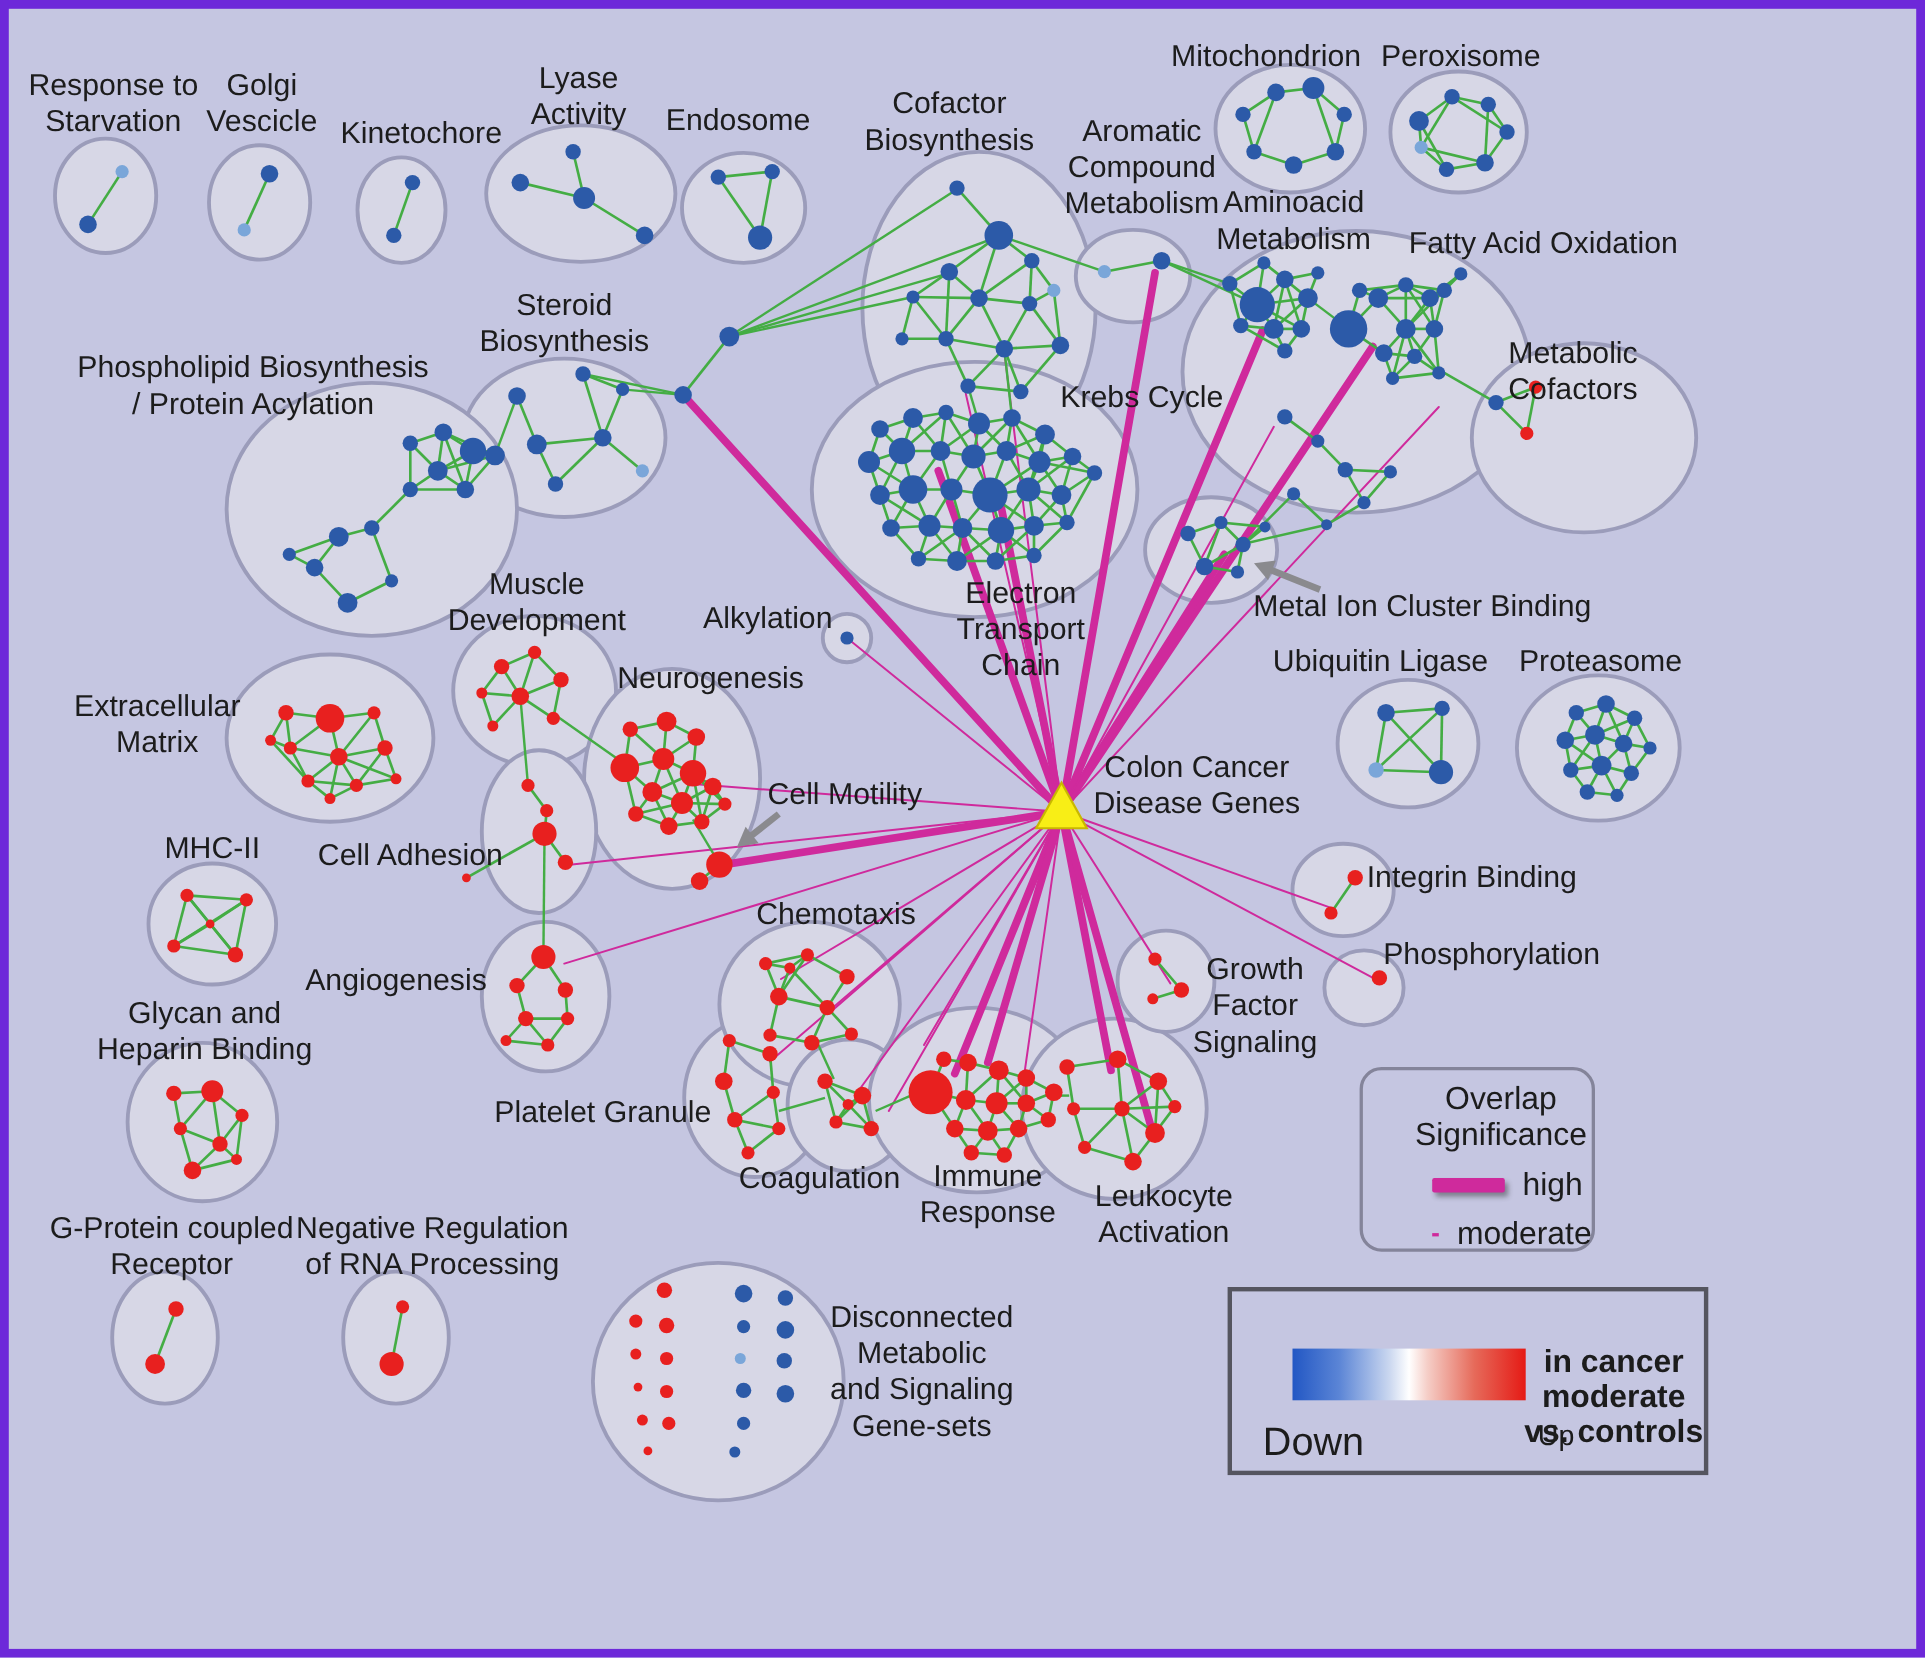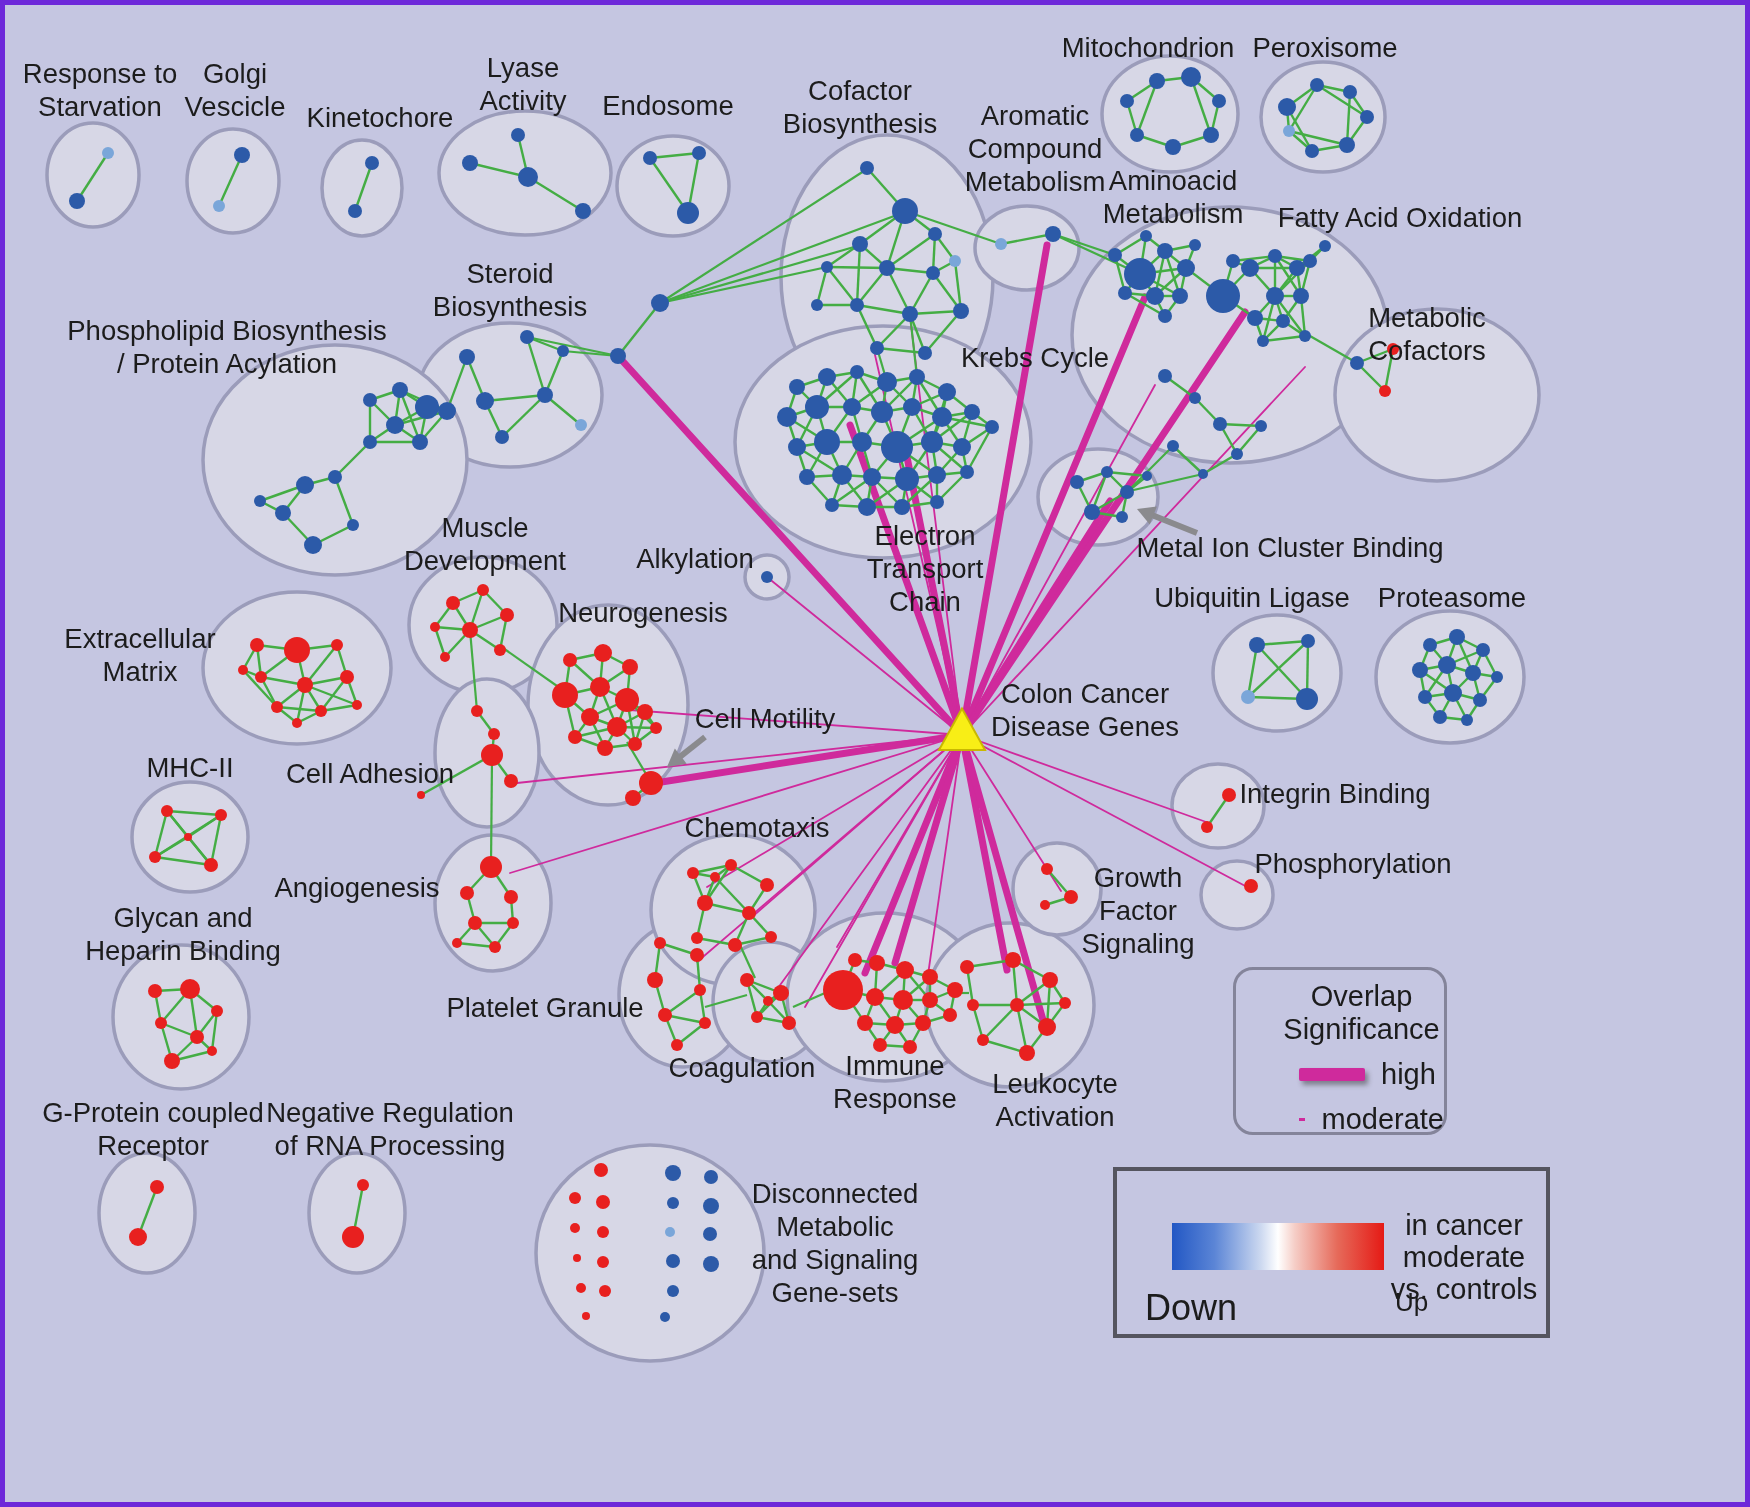--- a/index.html
+++ b/index.html
@@ -1,30 +1,30 @@
 <!DOCTYPE html>
 <html><head>
 <meta charset="utf-8">
 <style>
   html,body{margin:0;padding:0;background:#ffffff;}
   body{width:1750px;height:1507px;position:relative;font-family:"Liberation Sans",sans-serif;color:#1c1c1c;}
-  #stage{position:absolute;left:0;top:0;width:1750px;height:1507px;background:#c5c6e1;border:5px solid #6d28d9;box-sizing:border-box;overflow:hidden;}
+  #stage{position:absolute;left:0;top:0;width:1750px;height:1507px;background:#c5c6e1;border:8px solid #6d28d9;box-sizing:border-box;overflow:hidden;}
   #diagram{position:absolute;left:0;top:0;}
   .legend-overlap{position:absolute;left:1228px;top:962px;width:214px;height:168px;border:3.5px solid #84849a;border-radius:20px;box-sizing:border-box;padding-left:43px;}
   .lg-title{margin-top:10px;text-align:center;font-size:29px;line-height:33px;}
   .lg-row{display:flex;align-items:center;gap:16px;margin:12px 0 0 20px;}
   .sw-high{width:66px;height:13px;background:#cf2a9c;border-radius:2px;box-shadow:3px 4px 5px rgba(40,40,40,0.45);}
   .sw-mod{width:66px;height:3px;background:#cf2a9c;}
   .lg-label{font-size:29px;}
   .legend-enriched{position:absolute;left:1108px;top:1162px;width:437px;height:171px;border:4px solid #55555f;box-sizing:border-box;}
   .en-title{position:absolute;left:0;top:12px;width:360px;text-align:center;font-size:30px;}
   .en-bar{position:absolute;left:55px;top:52px;width:212px;height:47px;background:linear-gradient(90deg,#2257c4 0%,#5b85d6 20%,#cdd9f0 42%,#ffffff 50%,#f5cdc6 58%,#e66a5a 78%,#e51a15 100%);}
   .en-down{position:absolute;left:28px;top:116px;font-size:36px;}
   .en-up{position:absolute;left:236px;top:116px;font-size:26px;margin-left:42px;}
-  .en-note{position:absolute;left:262px;top:38px;width:170px;text-align:center;font-size:29px;line-height:32px;}
+  .en-note{position:absolute;left:262px;top:48px;width:170px;text-align:center;font-size:29px;line-height:32px;font-weight:bold;}
 </style>
 </head>
 <body>
 
 <div id="stage">
   <svg id="diagram" width="1750" height="1507" viewBox="0 0 1750 1507">
       <g>
         <ellipse cx="88" cy="170" rx="46" ry="52" fill="#d7d7e6" stroke="#9b9cba" stroke-width="3.5"></ellipse>
         <ellipse cx="228" cy="176" rx="46" ry="52" fill="#d7d7e6" stroke="#9b9cba" stroke-width="3.5"></ellipse>
         <ellipse cx="357" cy="183" rx="40" ry="48" fill="#d7d7e6" stroke="#9b9cba" stroke-width="3.5"></ellipse>

